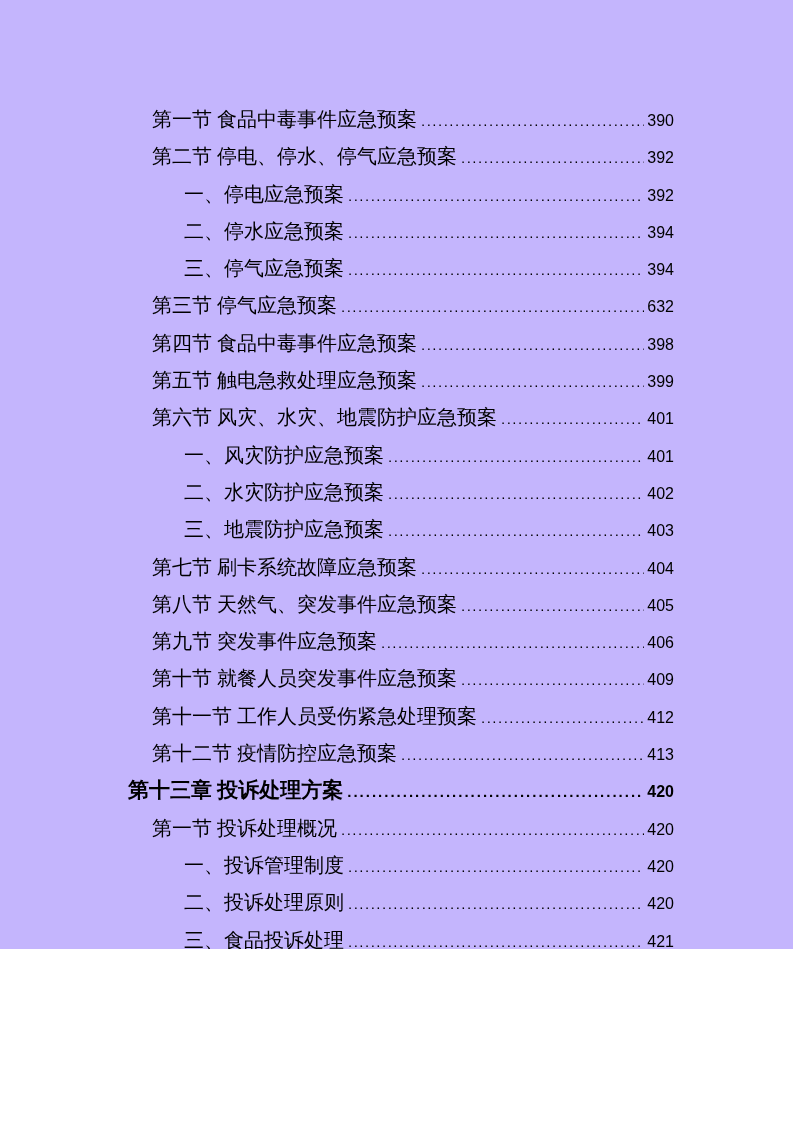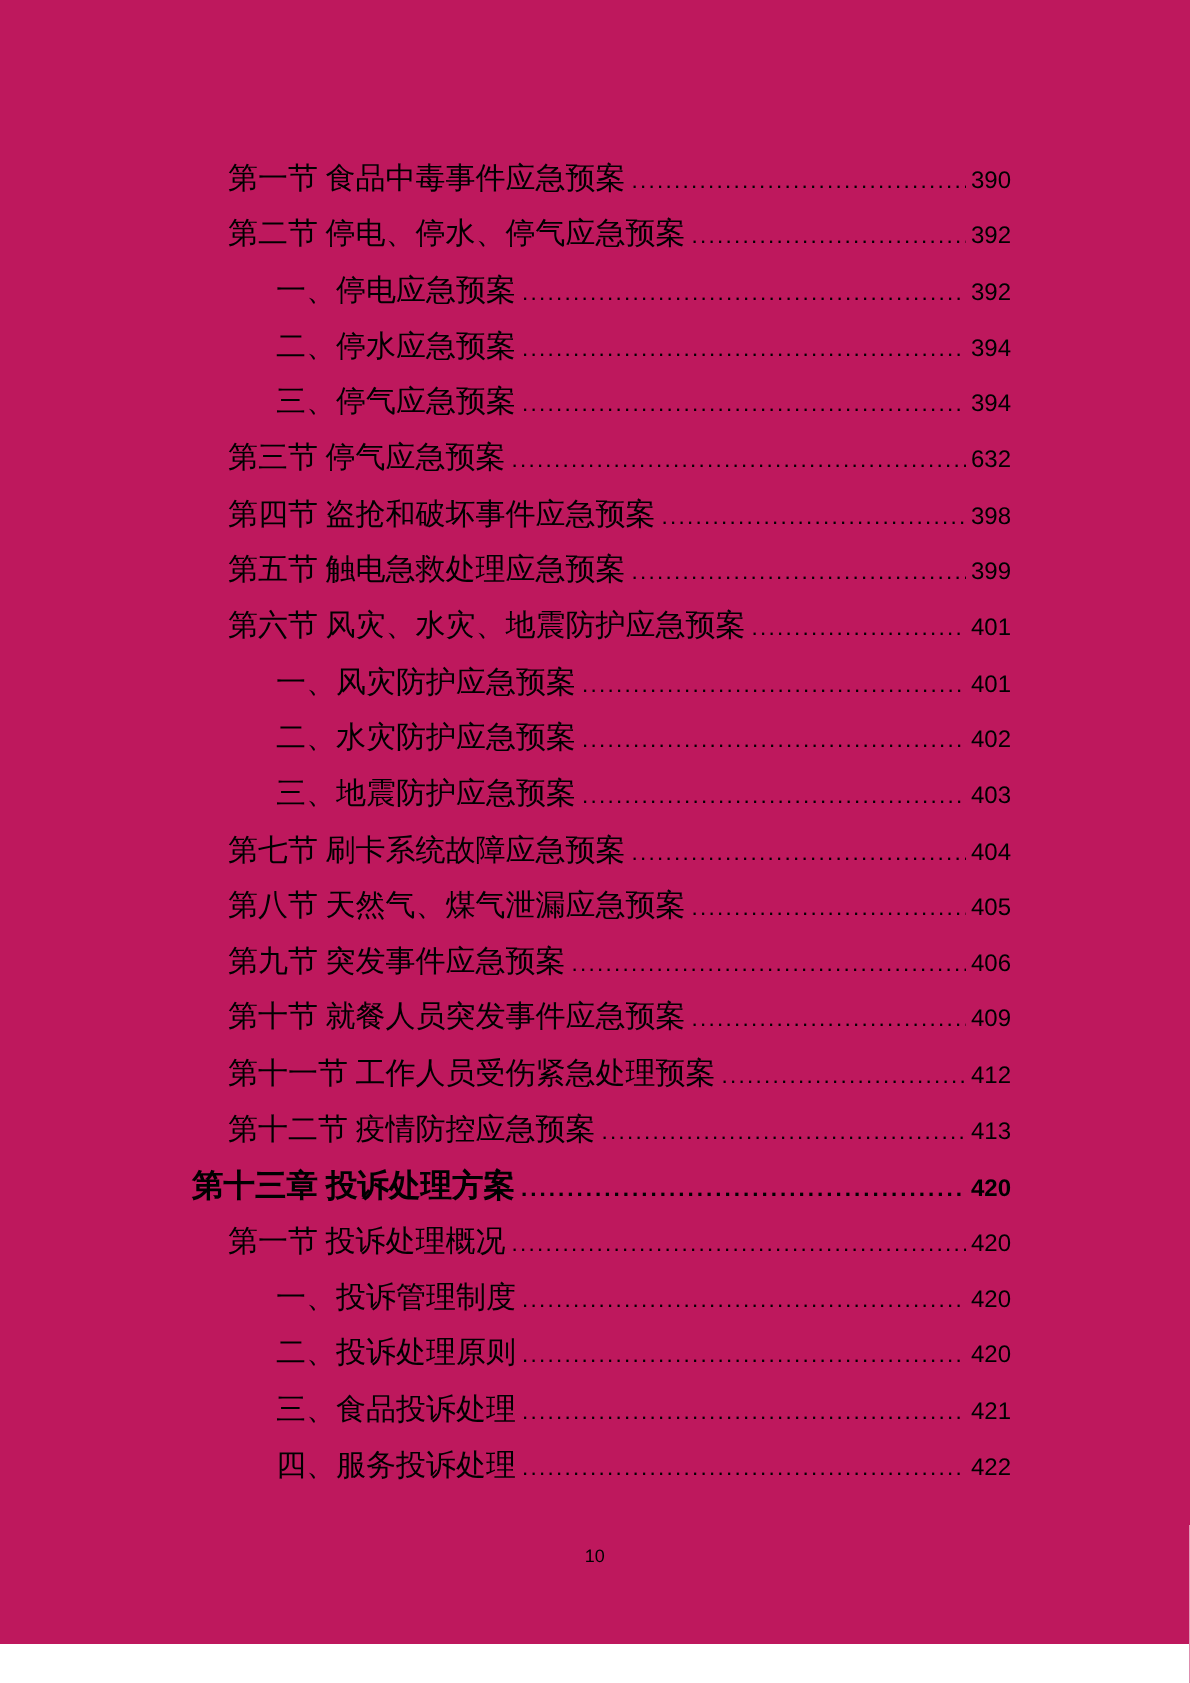--- a/index.html
+++ b/index.html
@@ -3,22 +3,22 @@
 <meta charset="utf-8">
 <style>
   html, body {
     margin: 0;
     padding: 0;
     background: #ffffff;
   }
   .page {
     position: relative;
     width: 793px;
-    height: 1096px;
-    background: #be185d;
+    height: 949px;
+    background: #c4b5fd;
     color: #000000;
     font-family: "Liberation Serif", "DejaVu Serif", serif;
     overflow: hidden;
   }
   .toc {
     position: absolute;
     left: 118px;
     top: 101px;
     width: 556px;
   }
@@ -113,21 +113,21 @@
       <span class="toc-label">三、停气应急预案</span>
       <span class="toc-dots"></span>
       <span class="toc-page">394</span>
     </div>
       <div class="toc-row level-section">
       <span class="toc-label">第三节 停气应急预案</span>
       <span class="toc-dots"></span>
       <span class="toc-page">632</span>
     </div>
       <div class="toc-row level-section">
-      <span class="toc-label">第四节 盗抢和破坏事件应急预案</span>
+      <span class="toc-label">第四节 食品中毒事件应急预案</span>
       <span class="toc-dots"></span>
       <span class="toc-page">398</span>
     </div>
       <div class="toc-row level-section">
       <span class="toc-label">第五节 触电急救处理应急预案</span>
       <span class="toc-dots"></span>
       <span class="toc-page">399</span>
     </div>
       <div class="toc-row level-section">
       <span class="toc-label">第六节 风灾、水灾、地震防护应急预案</span>
@@ -148,21 +148,21 @@
       <span class="toc-label">三、地震防护应急预案</span>
       <span class="toc-dots"></span>
       <span class="toc-page">403</span>
     </div>
       <div class="toc-row level-section">
       <span class="toc-label">第七节 刷卡系统故障应急预案</span>
       <span class="toc-dots"></span>
       <span class="toc-page">404</span>
     </div>
       <div class="toc-row level-section">
-      <span class="toc-label">第八节 天然气、煤气泄漏应急预案</span>
+      <span class="toc-label">第八节 天然气、突发事件应急预案</span>
       <span class="toc-dots"></span>
       <span class="toc-page">405</span>
     </div>
       <div class="toc-row level-section">
       <span class="toc-label">第九节 突发事件应急预案</span>
       <span class="toc-dots"></span>
       <span class="toc-page">406</span>
     </div>
       <div class="toc-row level-section">
       <span class="toc-label">第十节 就餐人员突发事件应急预案</span>

